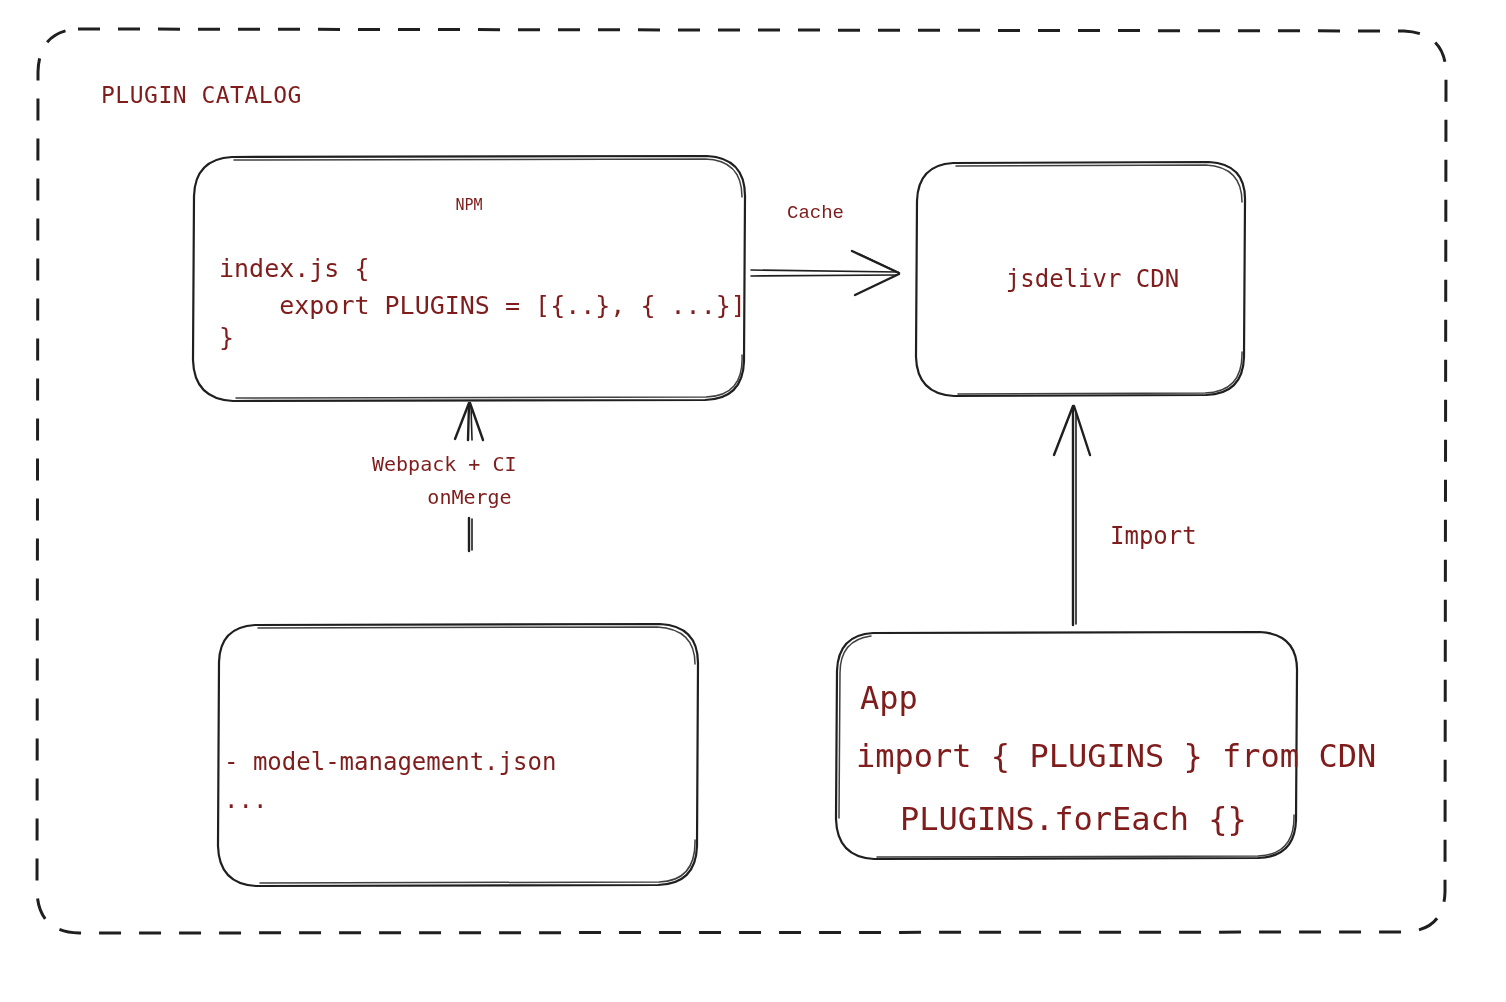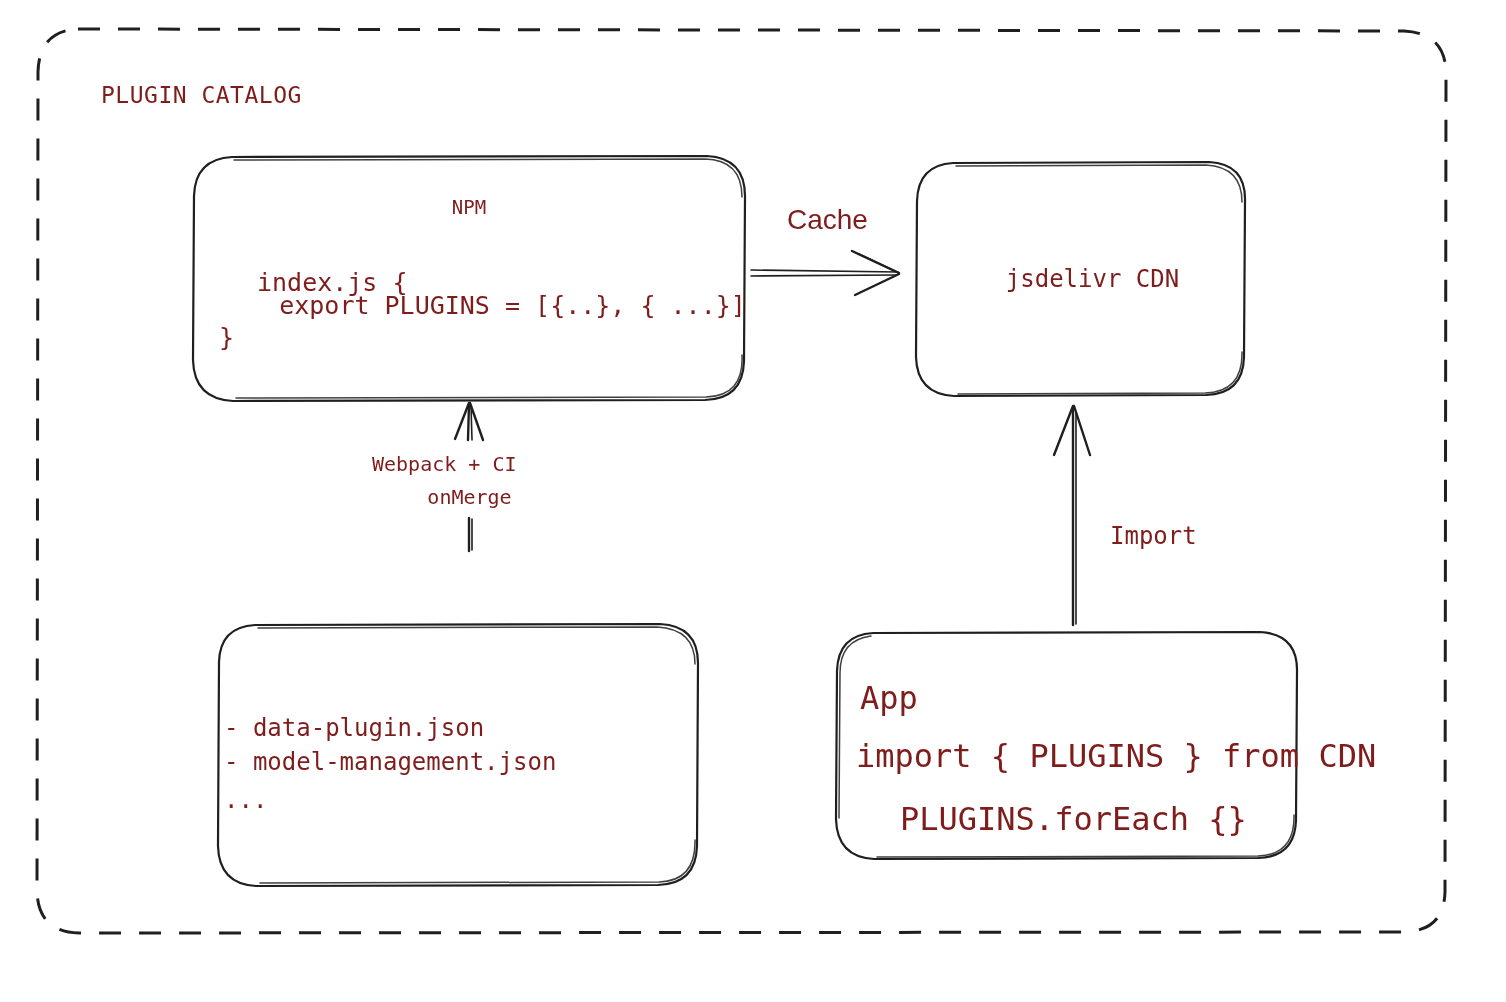--- a/index.html
+++ b/index.html
@@ -43,38 +43,38 @@
     color: #7f1d1d;
     font-family: "DejaVu Sans Mono", monospace;
     white-space: pre;
     line-height: 1.0;
   }
   .group-title {
     font-size: 23px;
     letter-spacing: 0.5px;
   }
   .box-title {
-    font-size: 19px;
+    font-size: 15px;
   }
   .code {
     font-size: 25px;
     line-height: 1.52;
   }
   .code-sm {
     font-size: 24px;
     line-height: 1.55;
   }
   .edge-label {
     font-size: 20px;
     line-height: 1.45;
     text-align: center;
   }
   .edge-label-sans {
-    font-family: Liberation Sans, sans-serif;
-    font-size: 28px;
+    font-family: Liberation Mono, monospace;
+    font-size: 19px;
   }
   .repo-caption {
     font-size: 24px;
   }
   .app-line {
     font-size: 32px;
     line-height: 1.0;
   }
 </style>
 </head>
@@ -175,33 +175,32 @@
       <path class="stroke arrow-stroke-thin" d="M 1076 624 L 1076 412"></path>
       <path class="stroke arrow-stroke" d="M 1054 455 L 1073 406"></path>
       <path class="stroke arrow-stroke" d="M 1090 455 L 1074 406"></path>
     </g>
 
   </svg>
 
   <div class="txt group-title" style="left:101px; top:84px;">PLUGIN CATALOG</div>
 
   <div class="txt box-title" style="left:193px; top:198px; width:552px; text-align:center;">NPM</div>
-  <div class="txt code" style="left:219px; top:264px;margin-left:38px;">index.js {</div>
+  <div class="txt code" style="left:219px; top:250px;">index.js {</div>
   <div class="txt code" style="left:219px; top:287px;">    export PLUGINS = [{..}, { ...}]</div>
   <div class="txt code" style="left:219px; top:319px;">}</div>
 
   <div class="txt box-title" style="left:916px; top:267px; width:353px; text-align:center; font-size:24px;">jsdelivr CDN</div>
 
   <div class="txt edge-label edge-label-sans" style="left:787px; top:200px;">Cache</div>
 
   <div class="txt edge-label" style="left:372px; top:450px;">Webpack + CI</div>
   <div class="txt edge-label" style="left:372px; top:483px; width:195px; text-align:center;">onMerge</div>
 
 
-  <div class="txt code-sm" style="left:224px; top:710px;">- data-plugin.json</div>
   <div class="txt code-sm" style="left:224px; top:744px;">- model-management.json</div>
   <div class="txt code-sm" style="left:224px; top:782px;">...</div>
 
   <div class="txt app-line" style="left:860px; top:682px;">App</div>
   <div class="txt app-line" style="left:856px; top:740px;">import { PLUGINS } from CDN</div>
   <div class="txt app-line" style="left:900px; top:803px;">PLUGINS.forEach {}</div>
 
   <div class="txt edge-label" style="left:1110px; top:519px; font-size:24px;">Import</div>
 
 </div>

